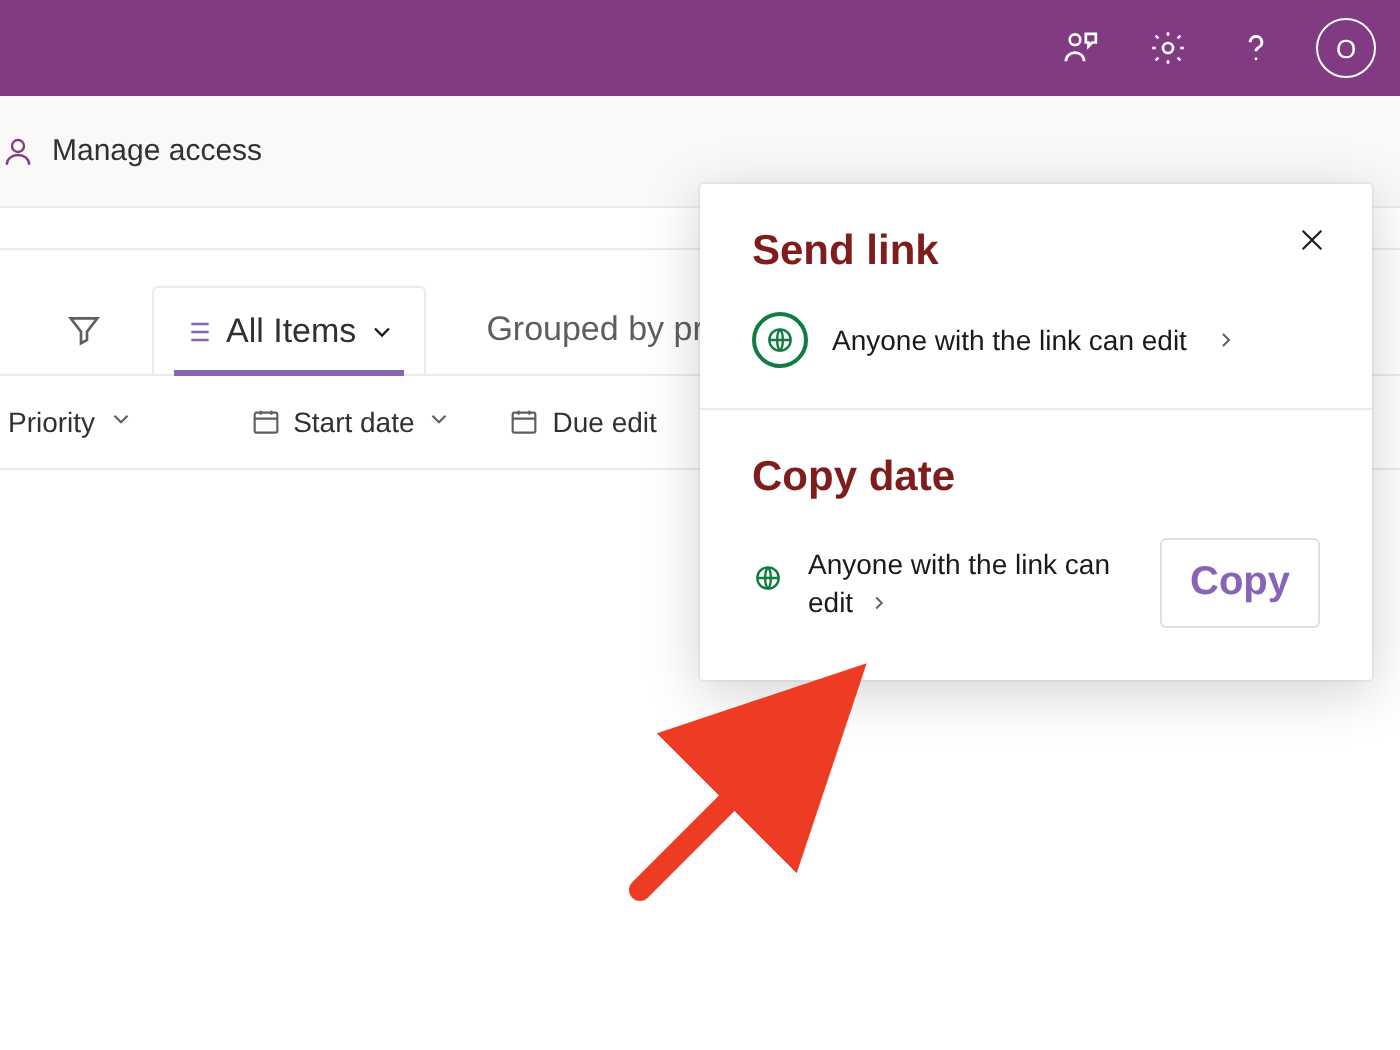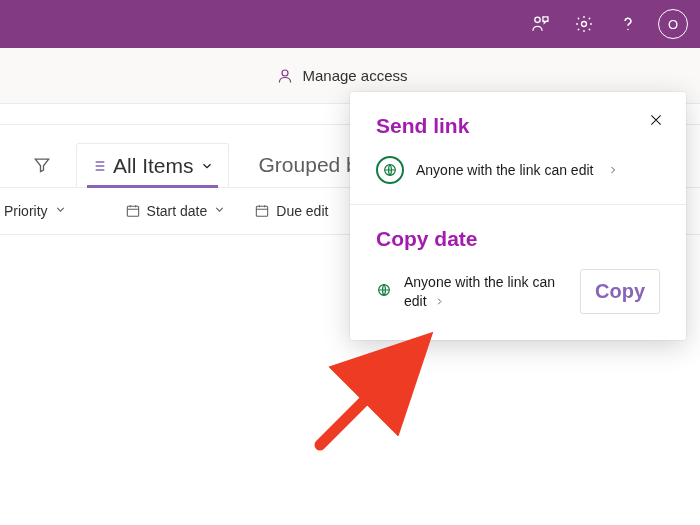--- a/index.html
+++ b/index.html
@@ -22,21 +22,21 @@
   }
   .avatar {
     width: 30px; height: 30px; border: 1.5px solid #fff; border-radius: 50%;
     display: flex; align-items: center; justify-content: center;
     color: #fff; font-size: 13px; margin-left: 6px;
   }
 
   
   .actionbar {
     height: 56px; background: #faf9f8;
-    display: flex; align-items: center; justify-content: center;
+    display: flex; align-items: center; justify-content: flex-start;
     padding-right: 16px; border-bottom: 1px solid #edebe9;
   }
   .manage-access {
     display: flex; align-items: center; gap: 8px;
     color: #323130; font-size: 15px; cursor: pointer;
   }
 
   
   .listarea {
     border-top: 1px solid #edebe9;
@@ -47,21 +47,21 @@
   .views-row {
     display: flex; align-items: center; gap: 16px;
     padding: 0 8px 0 24px;
     height: 44px;
   }
   .filter-icon { color: #605e5c; width: 36px; display:flex; align-items:center; justify-content:center; }
   .view-tab, .view-tab2 {
     display: flex; align-items: center; gap: 6px;
     padding: 0 14px;
     height: 44px;
-    font-size: 21px;
+    font-size: 17px;
     color: #323130;
     cursor: pointer;
     position: relative;
   }
   .view-tab {
     border: 1px solid #edebe9;
     border-bottom: none;
     background: #fff;
     border-radius: 3px 3px 0 0;
   }
@@ -94,21 +94,21 @@
     box-shadow: 0 6px 28px rgba(0,0,0,0.18), 0 0 0 1px rgba(0,0,0,0.04);
     border-radius: 2px;
     padding-bottom: 6px;
   }
   .popup .section {
     padding: 22px 26px 20px 26px;
     position: relative;
   }
   .popup .divider { height:1px; background:#edebe9; margin: 0; }
   .popup h2 {
-    font-size: 21px; font-weight: 600; color: #a21caf;
+    font-size: 21px; font-weight: 600; color: #7f1d1d;
     margin-bottom: 18px;
   }
   .popup .close {
     position: absolute; top: 20px; right: 22px;
     cursor: pointer; color:#1b1a19;
   }
   .scope-row {
     display:flex; align-items:center; gap:12px;
     font-size: 14px; color:#1b1a19;
     cursor: pointer;

